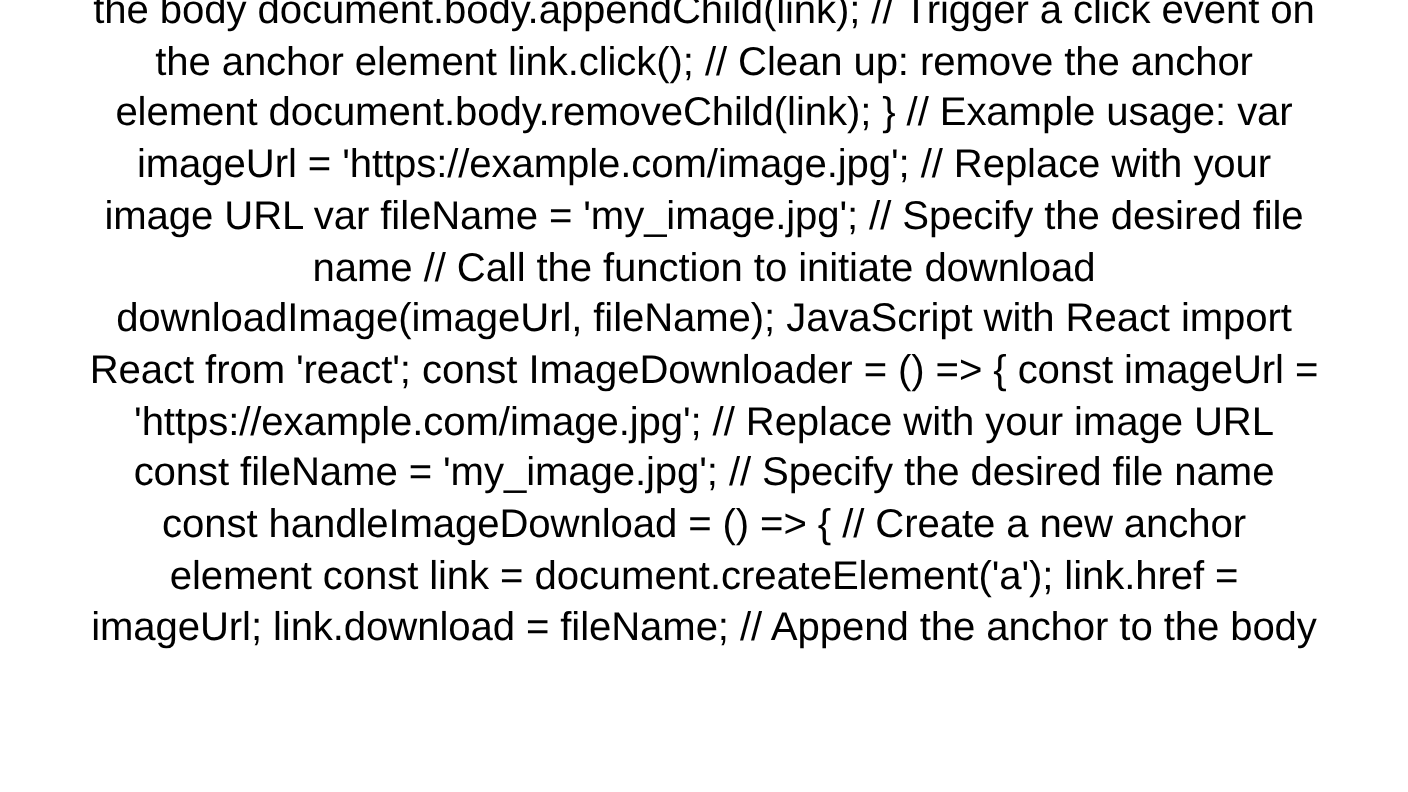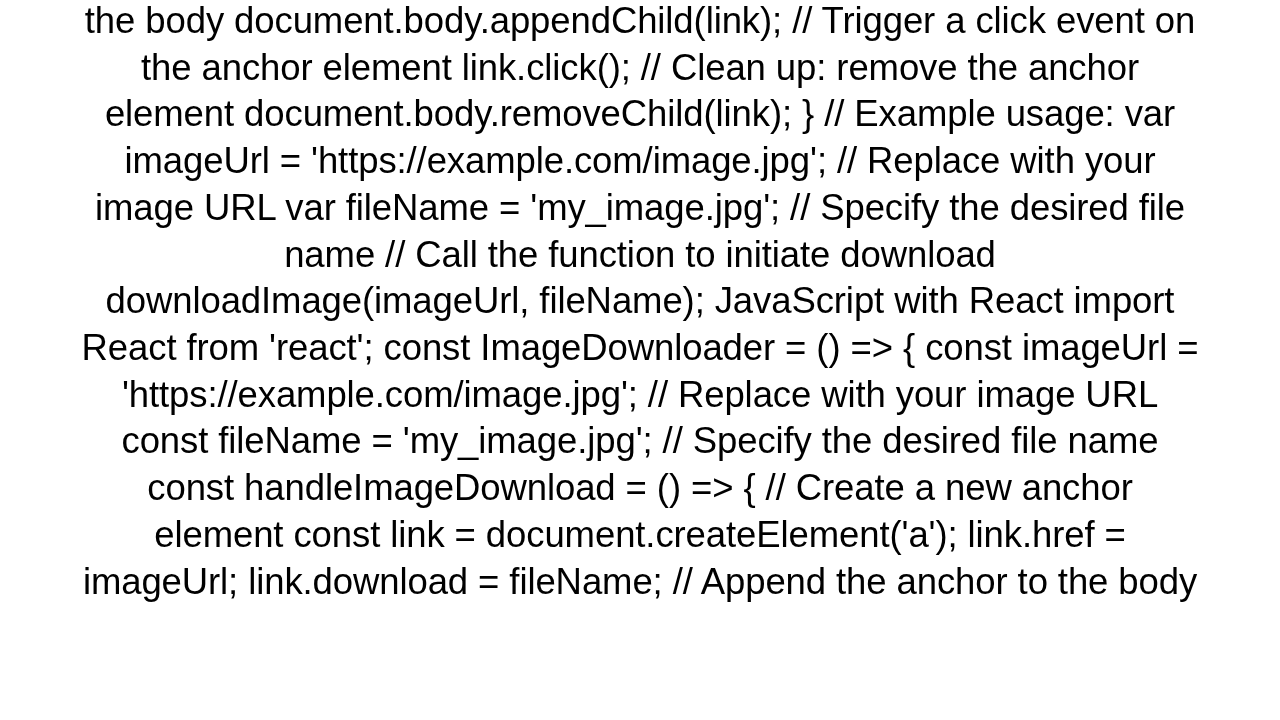--- a/index.html
+++ b/index.html
@@ -1,20 +1,20 @@
 <!DOCTYPE html>
 <html><head>
   <meta charset="utf-8">
   <style>
     * { margin: 0; padding: 0; box-sizing: border-box; }
     html, body { width: 1280px; height: 720px; overflow: hidden; background: #fff; }
     .page {
       width: 1280px;
       height: 720px;
-      padding: 12px 80px;
+      padding: 0 80px;
       display: flex;
       align-items: flex-start;
       justify-content: center;
     }
     .content {
       font-family: Arial, Helvetica, sans-serif;
       font-size: 36.5px;
       line-height: 1.28;
       color: #000;
       text-align: center;

